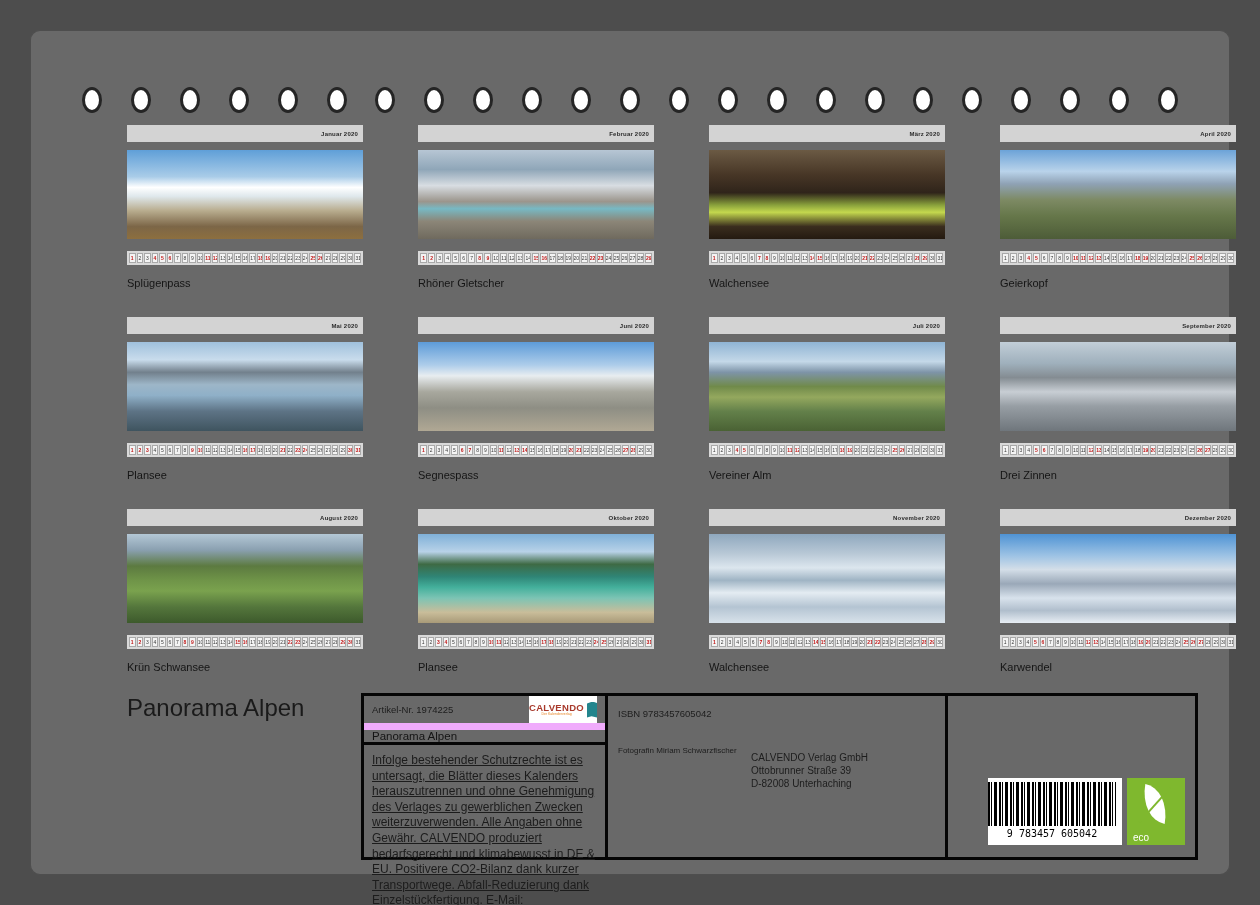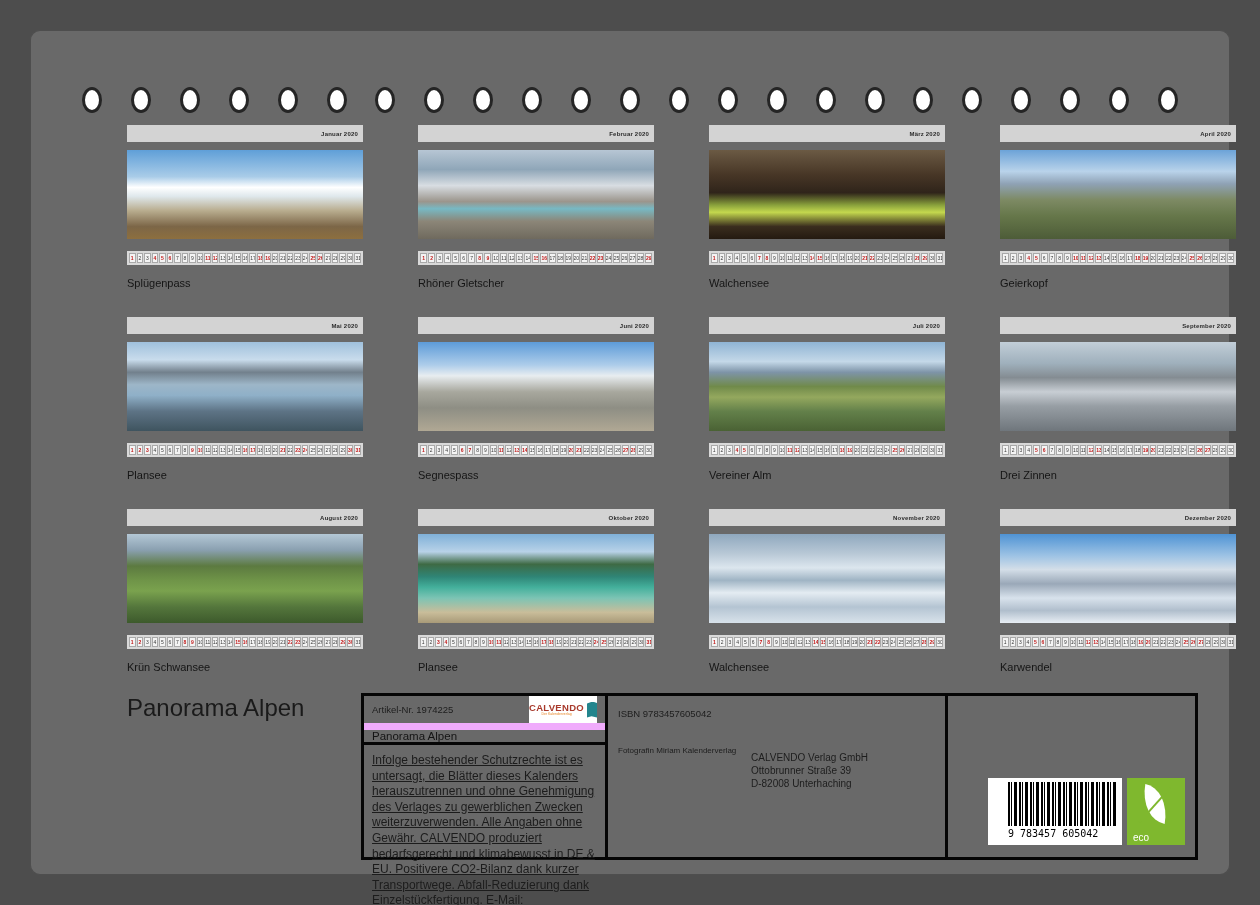--- a/index.html
+++ b/index.html
@@ -53,21 +53,21 @@
     clip-path:polygon(0 12%,55% 0,100% 10%,100% 100%,45% 92%,0 100%);position:relative;}
   .row-boxtitle{height:34px;border-bottom:3px solid #050505;display:flex;align-items:center;
     padding:0 8px;font-size:11.5px;color:#141414;box-sizing:border-box;}
   .row-legal{flex:1;padding:8px 8px 19px 8px;font-size:12px;line-height:1.3;color:#1c1c1c;box-sizing:border-box;text-decoration:underline;}
   .col2{width:340px;border-right:3px solid #050505;position:relative;box-sizing:border-box;}
   .isbn{position:absolute;left:10px;top:12px;font-size:9.5px;color:#1d1d1d;}
   .publisher{position:absolute;left:143px;top:12px;font-size:10px;line-height:1.3;color:#1d1d1d;margin-top:43px;}
   .photographer{position:absolute;left:10px;top:50px;font-size:8px;color:#1d1d1d;}
   .col3{flex:1;position:relative;}
   .barcode-box{position:absolute;right:73px;bottom:12px;width:134px;height:67px;background:#fff;
-    display:flex;flex-direction:column;align-items:flex-start;box-sizing:border-box;padding:4px 6px 2px 20px;}
+    display:flex;flex-direction:column;align-items:center;box-sizing:border-box;padding:4px 6px 2px 0;}
   .bars{width:100%;height:44px;
     background:repeating-linear-gradient(90deg,#000 0,#000 2px,#fff 2px,#fff 3px,#000 3px,#000 4px,#fff 4px,#fff 6px,#000 6px,#000 9px,#fff 9px,#fff 11px);}
   .bc-digits{font-family:"DejaVu Sans Mono",monospace;font-size:10px;color:#000;margin-top:2px;white-space:pre;}
   .eco-box{position:absolute;right:10px;bottom:12px;width:58px;height:67px;
     background:var(--eco_green,#7fb82e);overflow:hidden;}
   .leaf{position:absolute;left:15px;top:8px;width:26px;height:36px;background:#fff;
     border-radius:0 100% 0 100%;transform:rotate(10deg);}
   .leaf:after{content:"";position:absolute;left:12px;top:-4px;width:2px;height:46px;
     background:var(--eco_green,#7fb82e);transform:rotate(32deg);}
   .eco-txt{position:absolute;left:6px;bottom:2px;color:#fff;font-size:10px;}
@@ -608,21 +608,21 @@
       <div class="row-boxtitle">Panorama Alpen</div>
       <div class="row-legal">Infolge bestehender Schutzrechte ist es untersagt, die Blätter dieses Kalenders herauszutrennen und ohne Genehmigung des Verlages zu gewerblichen Zwecken weiterzuverwenden. Alle Angaben ohne Gewähr. CALVENDO produziert bedarfsgerecht und klimabewusst in DE &amp; EU. Positivere CO2-Bilanz dank kurzer Transportwege. Abfall-Reduzierung dank Einzelstückfertigung. E-Mail: info@calvendo.com • www.calvendo.com</div>
     </div>
     <div class="col2">
       <div class="isbn">ISBN 9783457605042</div>
       <div class="publisher">
         <div>CALVENDO Verlag GmbH</div>
         <div>Ottobrunner Straße 39</div>
         <div>D-82008 Unterhaching</div>
       </div>
-      <div class="photographer">Fotografin Miriam Kalenderverlag</div>
+      <div class="photographer">Fotografin Miriam Schwarzfischer</div>
     </div>
     <div class="col3">
       <div class="barcode-box">
         <div class="bars"></div>
         <div class="bc-digits">9 783457 605042</div>
       </div>
       <div class="eco-box">
         <span class="leaf"></span>
         <span class="eco-txt">eco</span>
       </div>

